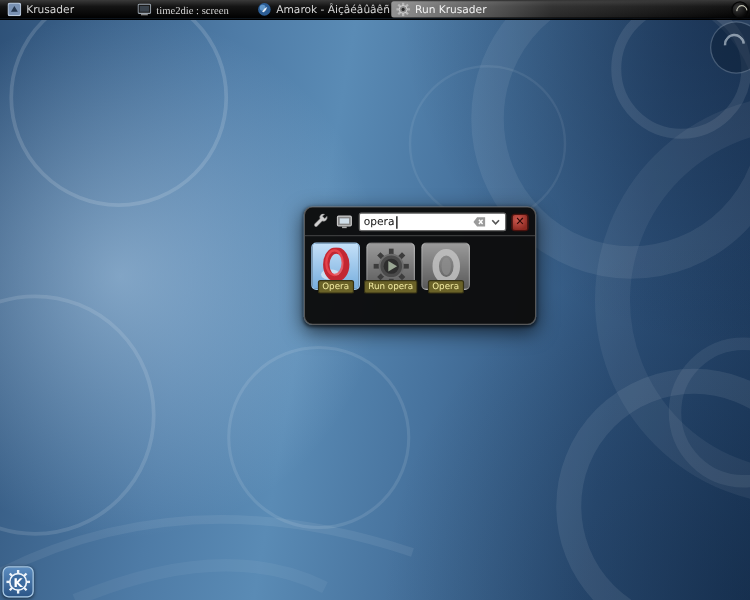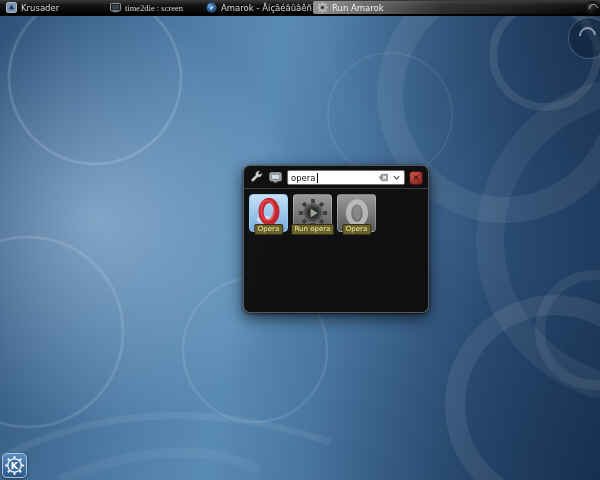--- a/index.html
+++ b/index.html
@@ -51,21 +51,21 @@
   }
   .desk-cashew::after{
     content:""; position:absolute; left:10px; top:9px; width:13px; height:13px;
     border-radius:50%; border:2px solid rgba(225,235,245,.55);
     border-right-color:transparent; border-bottom-color:transparent;
     transform:rotate(40deg);
   }
 
   
   .krunner {
-    position:absolute; left:243px; top:165px; width:186px; height:148px;
+    position:absolute; left:243px; top:165px; width:186px; height:95px;
     background:rgba(12,12,12,.97);
     border:1px solid rgba(255,255,255,.30);
     border-radius:7px;
     box-shadow:0 5px 16px rgba(0,0,0,.65), 0 1px 3px rgba(0,0,0,.6);
   }
   .kr-toolbar { display:flex; align-items:center; gap:4px; padding:4px 5px 2px 5px; }
   .kr-btn {
     width:15px; height:15px; display:flex; align-items:center; justify-content:center;
     border-radius:2px; flex:0 0 auto;
   }
@@ -163,21 +163,21 @@
     <svg class="ticon" viewBox="0 0 12 12">
       <g fill="#b8b8b8">
         <rect x="5" y="0" width="2" height="12"></rect>
         <rect x="0" y="5" width="12" height="2"></rect>
         <rect x="5" y="0" width="2" height="12" transform="rotate(45 6 6)"></rect>
         <rect x="5" y="0" width="2" height="12" transform="rotate(-45 6 6)"></rect>
       </g>
       <circle cx="6" cy="6" r="3.4" fill="#8c8c8c" stroke="#d8d8d8" stroke-width="0.8"></circle>
       <circle cx="6" cy="6" r="1.4" fill="#2a2a2a"></circle>
     </svg>
-    <span>Run Amarok</span>
+    <span>Run Krusader</span>
   </div>
 
   <div class="panel-cashew"></div>
 </div>
 
 <div class="desk-cashew"></div>
 
 <div class="krunner">
 
   <div class="kr-toolbar">

